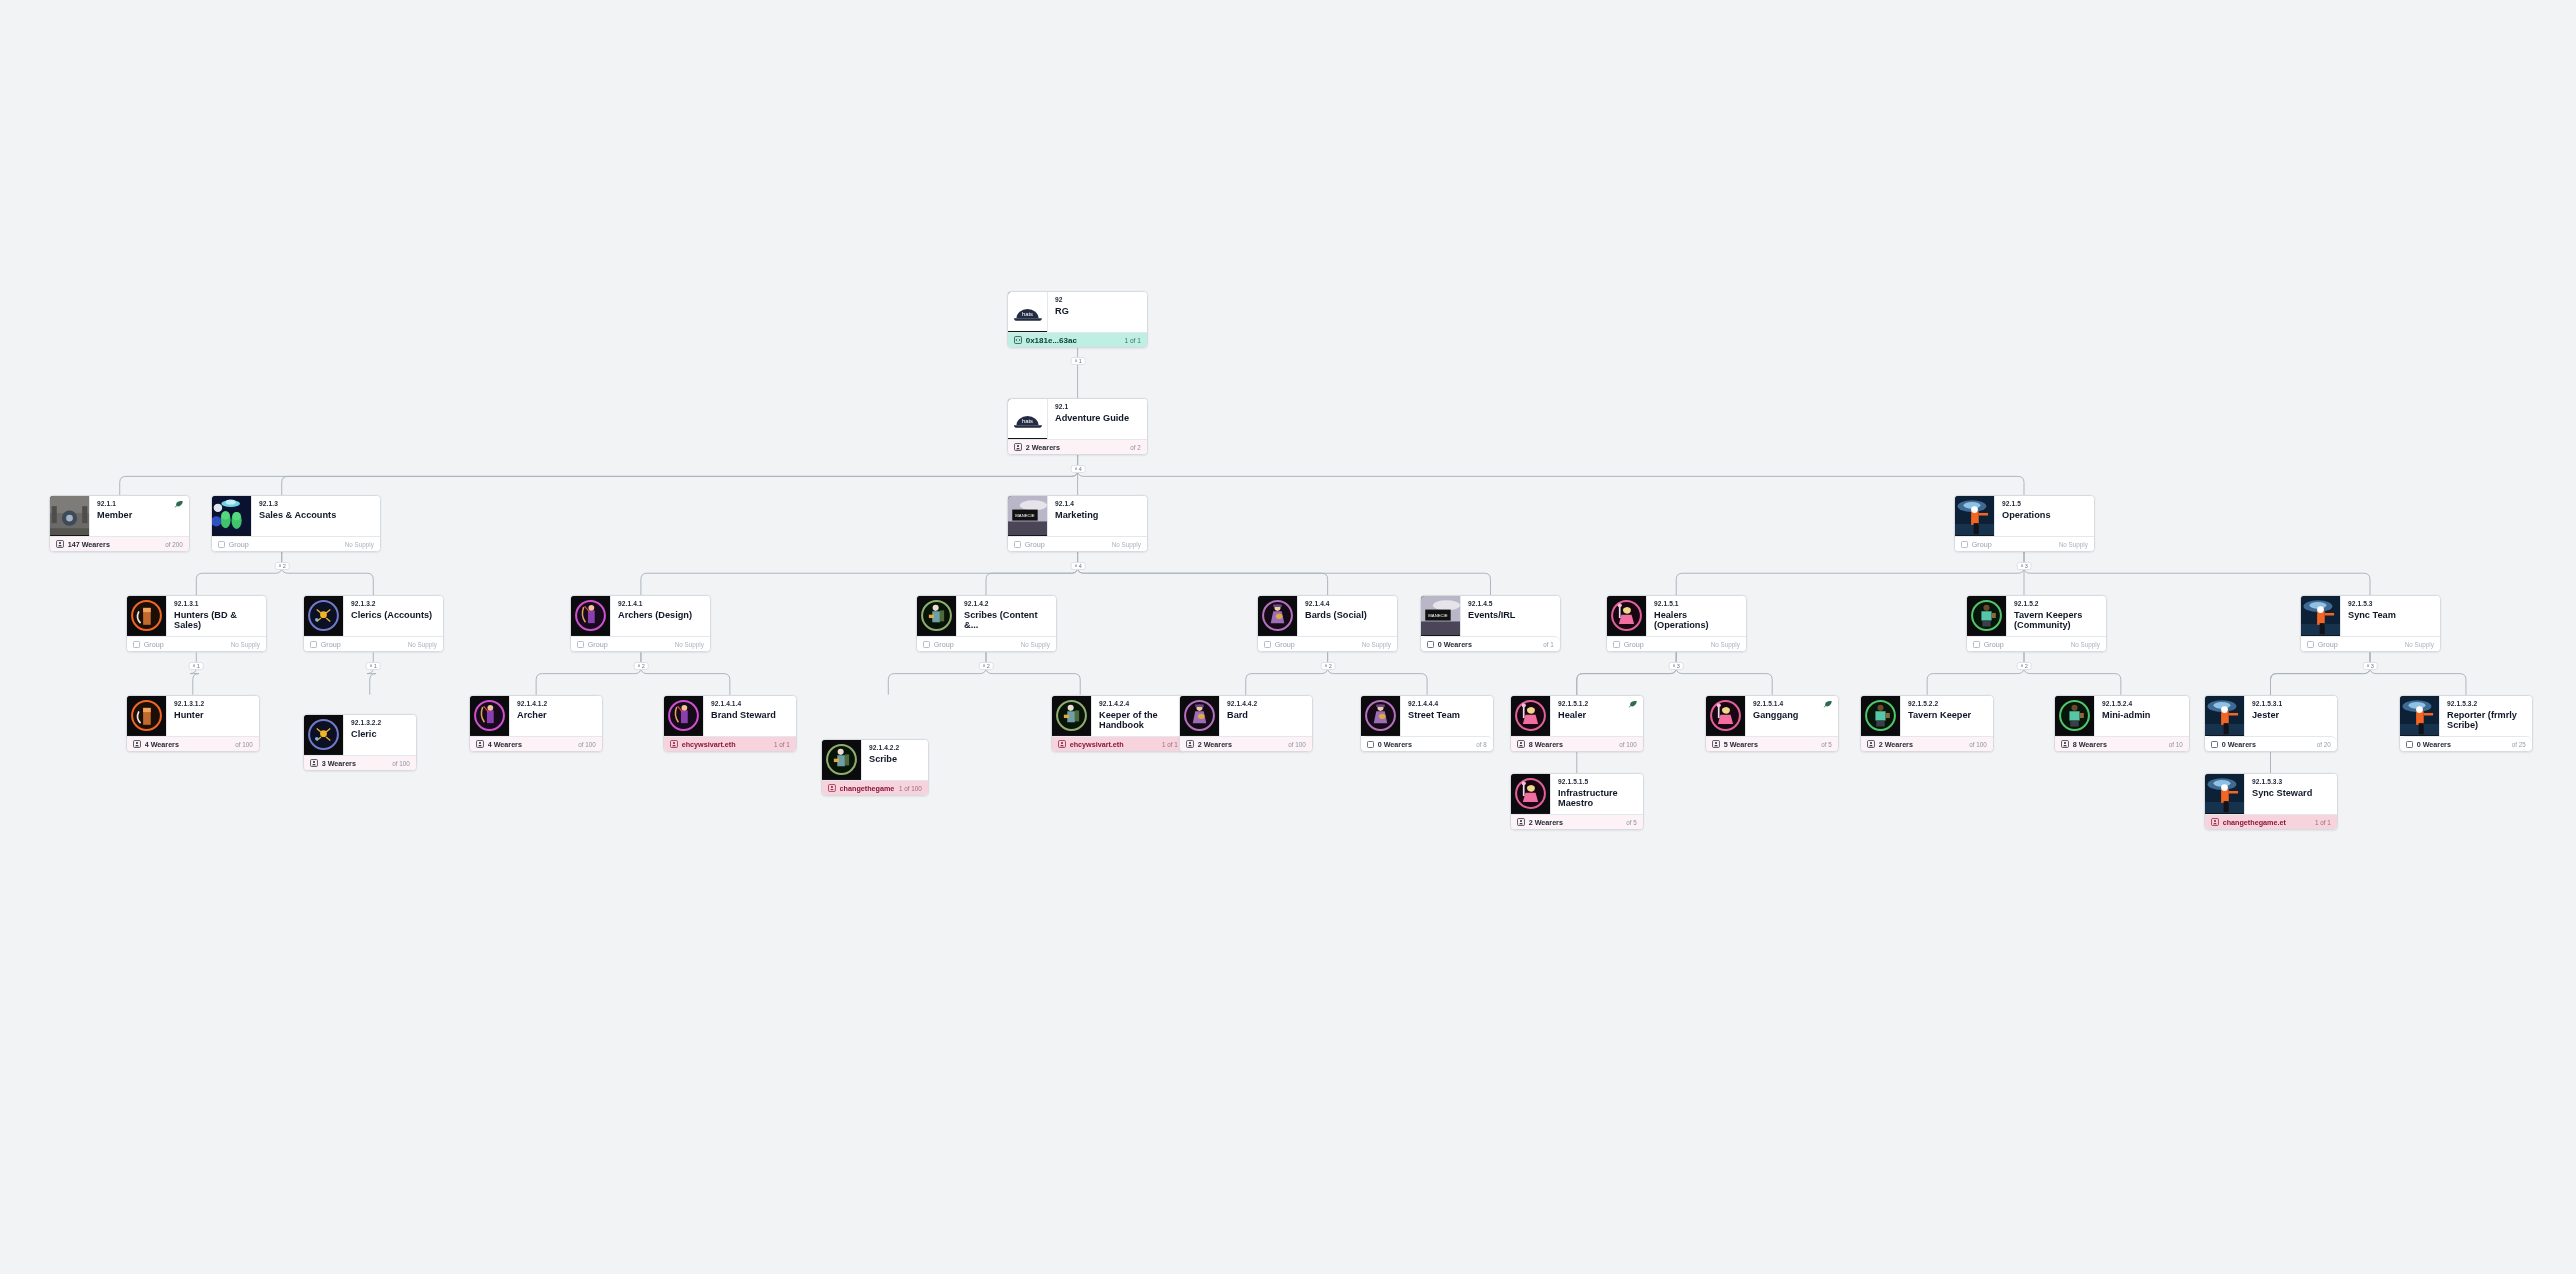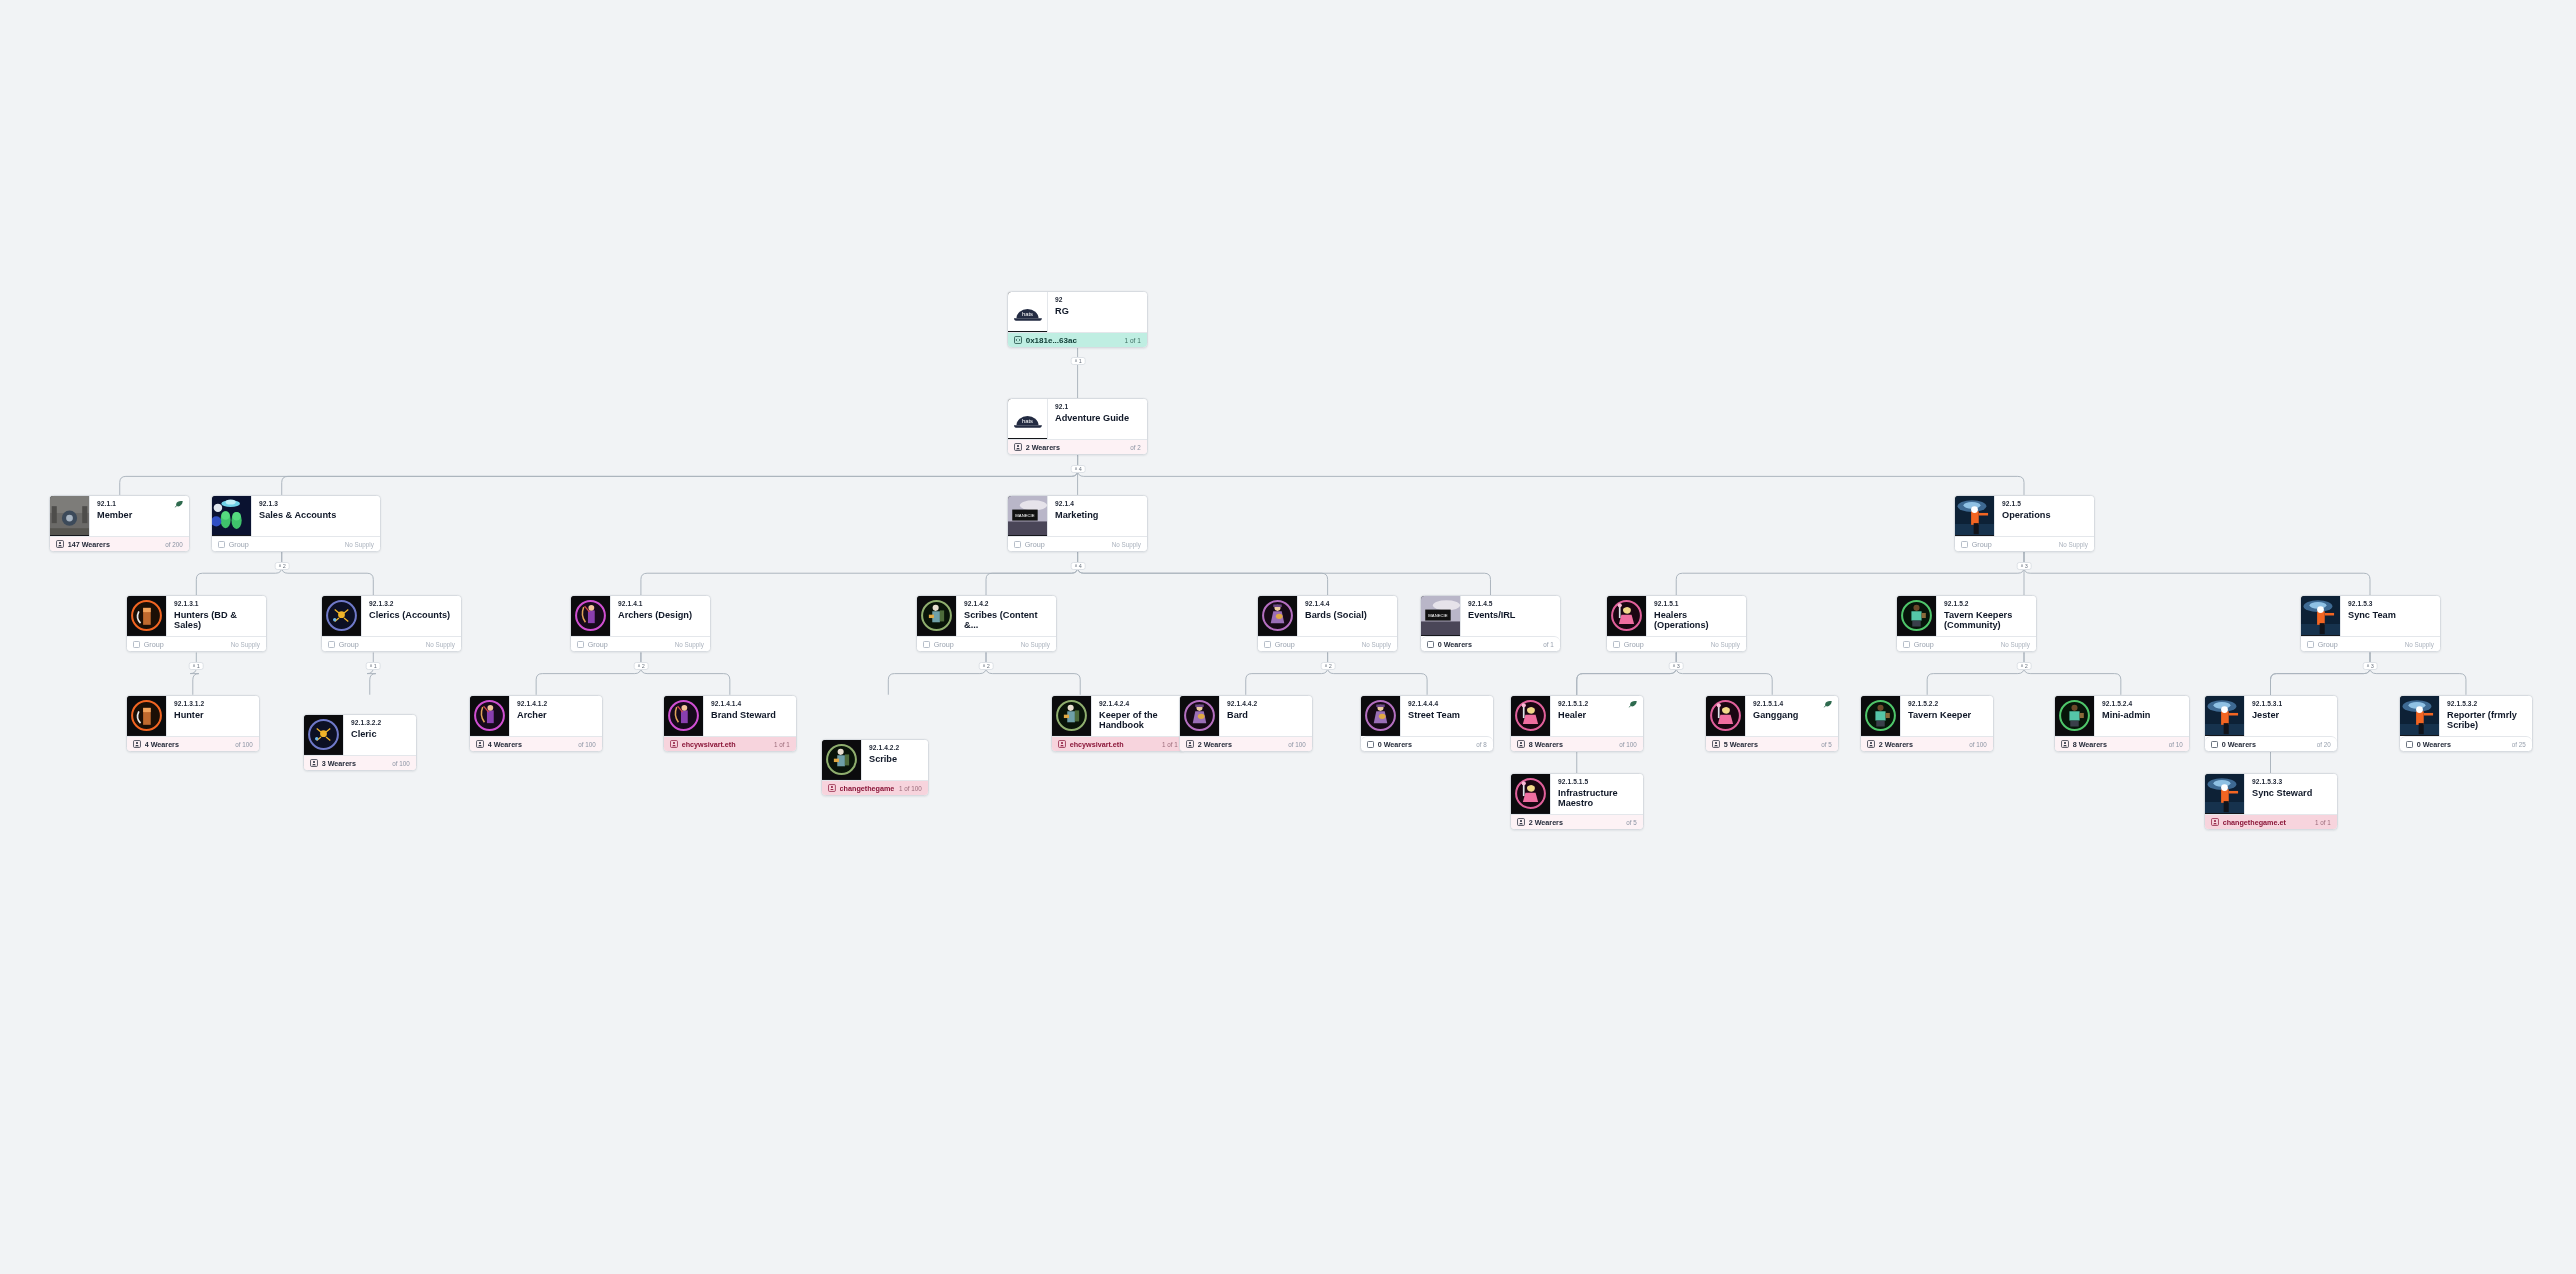--- a/index.html
+++ b/index.html
@@ -322,21 +322,21 @@
           <span class="chk"></span>
           <span class="foot-label">Group</span>
         </div>
         <span class="foot-right">No Supply</span>
       </div>
     </div>
     <div class="collapse-badge" style="left: 196px; top: 662px;">
       <span class="car">∧</span>
       <span>1</span>
     </div>
-    <div class="node" style="left: 321px; top: 595px; width: 141px;">
+    <div class="node" style="left: 303px; top: 595px; width: 141px;">
       <div class="node-top">
         <div class="thumb">
           <svg class="art" viewBox="0 0 46 46" preserveAspectRatio="xMidYMid slice">
             <rect x="0" y="0" width="46" height="46" fill="#0b0b0d"></rect>
             <circle cx="23" cy="23" r="17" fill="#0c1024" stroke="#6f79c8" stroke-width="2.4"></circle>
             <circle cx="23" cy="22" r="4" fill="#f0b429"></circle>
             <path d="M15 16 l5 4 M31 16 l-5 4 M15 30 l5 -4 M31 30 l-5 -4" stroke="#f0b429" stroke-width="1.6"></path>
             <circle cx="15" cy="28" r="2" fill="#6fb8e8"></circle>
           </svg>
         </div>
@@ -490,21 +490,21 @@
           <span class="chk"></span>
           <span class="foot-label">Group</span>
         </div>
         <span class="foot-right">No Supply</span>
       </div>
     </div>
     <div class="collapse-badge" style="left: 1676px; top: 662px;">
       <span class="car">∧</span>
       <span>3</span>
     </div>
-    <div class="node" style="left: 1896px; top: 595px; width: 141px;">
+    <div class="node" style="left: 1966px; top: 595px; width: 141px;">
       <div class="node-top">
         <div class="thumb">
           <svg class="art" viewBox="0 0 46 46" preserveAspectRatio="xMidYMid slice">
             <rect x="0" y="0" width="46" height="46" fill="#0b0b0d"></rect>
             <circle cx="23" cy="23" r="17" fill="#07150a" stroke="#4fc66a" stroke-width="2.4"></circle>
             <circle cx="23" cy="14" r="3.6" fill="#6b4a2a"></circle>
             <rect x="17" y="18" width="12" height="11" fill="#55c6a8"></rect>
             <rect x="18" y="29" width="10" height="7" fill="#3a3f4a"></rect>
             <rect x="29" y="20" width="5" height="6" fill="#8a6a3a"></rect>
           </svg>

